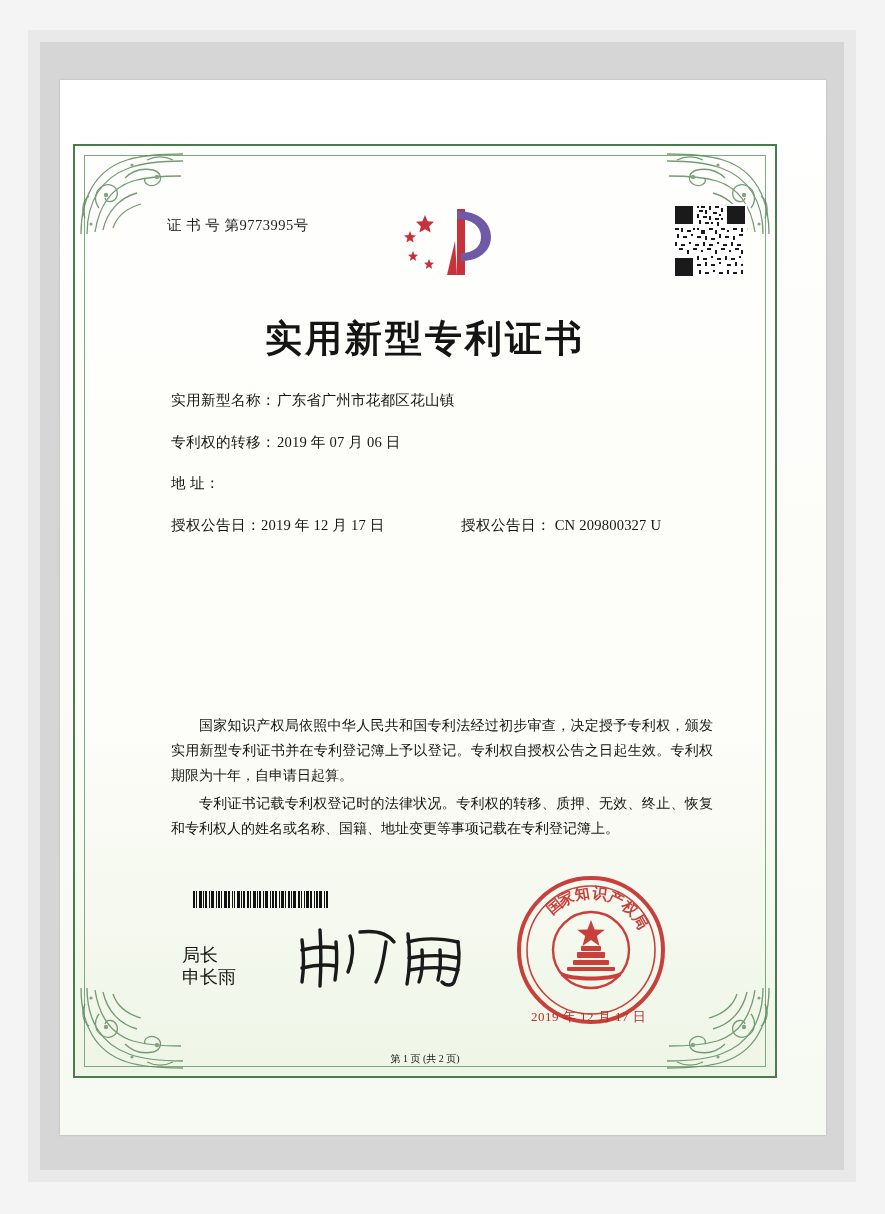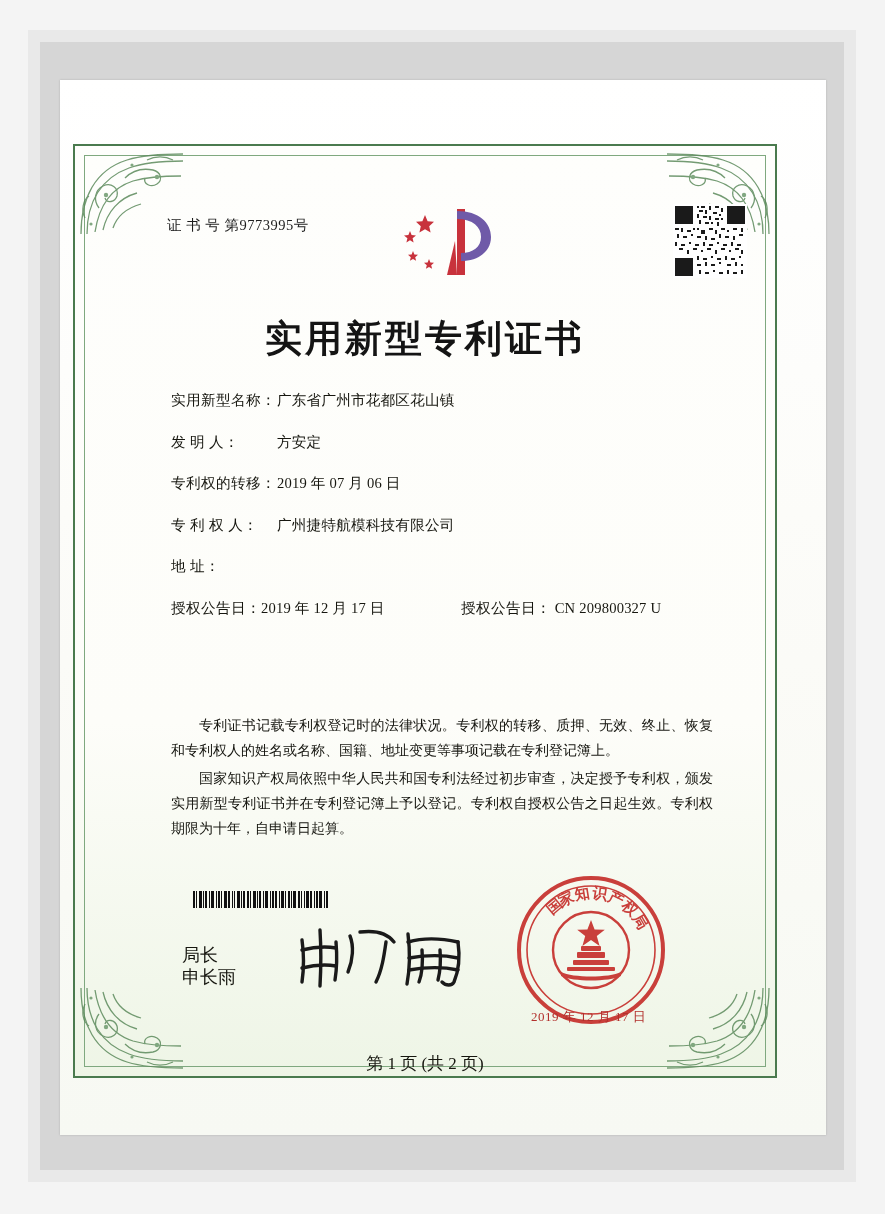--- a/index.html
+++ b/index.html
@@ -193,21 +193,21 @@
     color: #b2302c;
     letter-spacing: .5px;
   }
 
   
   .page-footer {
     position: absolute;
     left: 0; right: 0; top: 906px;
     text-align: center;
     font-family: "Liberation Serif", serif;
-    font-size: 17px;
+    font-size: 10px;
     color: #16160f;
   }
   .below-note {
     position: absolute;
     left: 0; right: 0;
     top: 1009px;
     text-align: center;
     font-family: "Liberation Serif", serif;
     font-size: 14.5px;
     color: #161610;
@@ -410,47 +410,39 @@
     </svg>
 
     <div class="cert-title">实用新型专利证书</div>
 
     <div class="fields">
       <div class="frow">
         <span class="flabel" style="width:106px">实用新型名称：</span>
         <span class="fval">广东省广州市花都区花山镇</span>
       </div>
       <div class="frow">
-        <span class="flabel" style="width:106px">发    明    人：</span>
-        <span class="fval">方安定</span>
-      </div>
-      <div class="frow">
         <span class="flabel" style="width:106px">专利权的转移：</span>
         <span class="fval">2019 年 07 月 06 日</span>
-      </div>
-      <div class="frow">
-        <span class="flabel" style="width:106px">专  利  权  人：</span>
-        <span class="fval">广州捷特航模科技有限公司</span>
       </div>
       <div class="frow">
         <span class="flabel" style="width:106px">地          址：</span>
       </div>
       <div class="frow pub">
         <span class="flabel">授权公告日：</span>
         <span class="fval">2019 年 12 月 17 日</span>
         <span class="pub-right">
           <span class="flabel">授权公告日：</span>
           <span class="fval">CN 209800327 U</span>
         </span>
       </div>
     </div>
 
     <div class="paras">
+      <p>国家知识产权局依照中华人民共和国专利法经过初步审查，决定授予专利权，颁发实用新型专利证书并在专利登记簿上予以登记。专利权自授权公告之日起生效。专利权期限为十年，自申请日起算。</p>
       <p>专利证书记载专利权登记时的法律状况。专利权的转移、质押、无效、终止、恢复和专利权人的姓名或名称、国籍、地址变更等事项记载在专利登记簿上。</p>
-      <p>国家知识产权局依照中华人民共和国专利法经过初步审查，决定授予专利权，颁发实用新型专利证书并在专利登记簿上予以登记。专利权自授权公告之日起生效。专利权期限为十年，自申请日起算。</p>
     </div>
 
     <div class="barcode">
       <i style="width:2px"></i>
         <i style="width:1px;background:transparent"></i>
       <i style="width:1px"></i>
         <i style="width:2px;background:transparent"></i>
       <i style="width:3px"></i>
         <i style="width:1px;background:transparent"></i>
       <i style="width:1px"></i>

